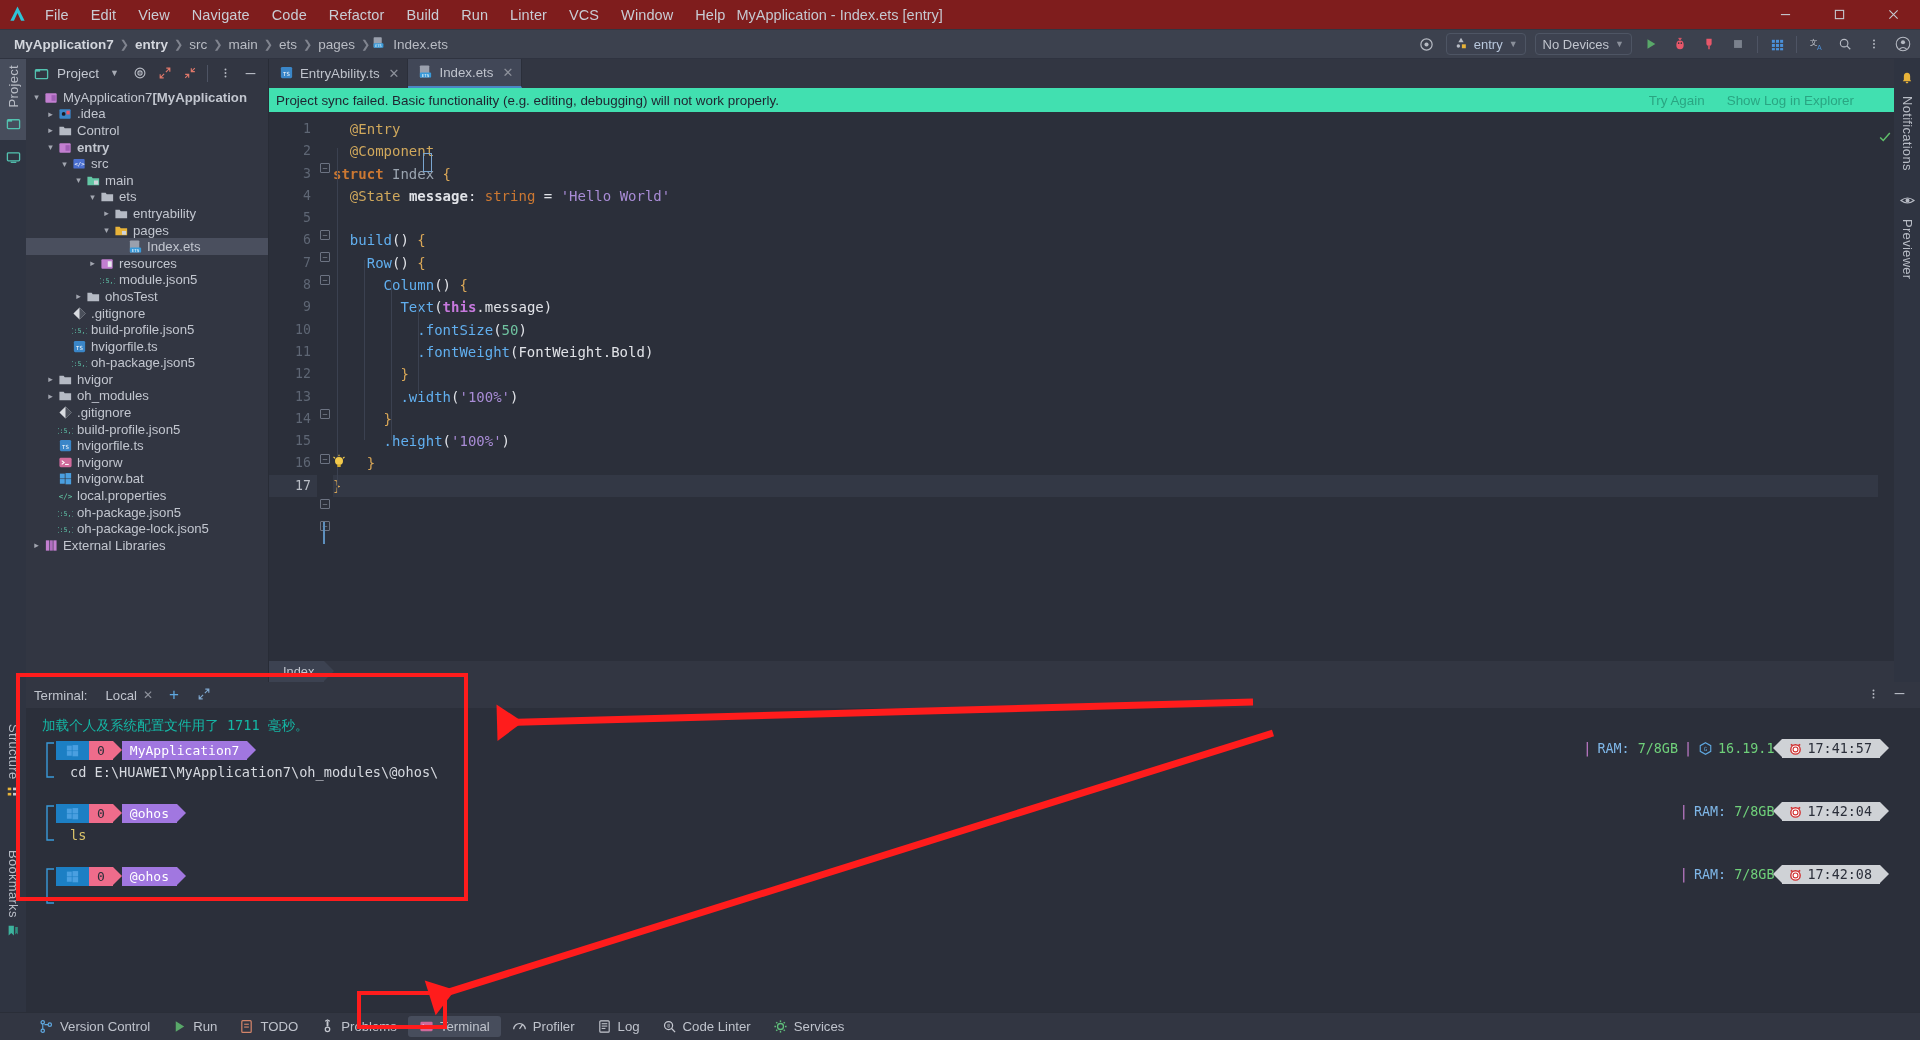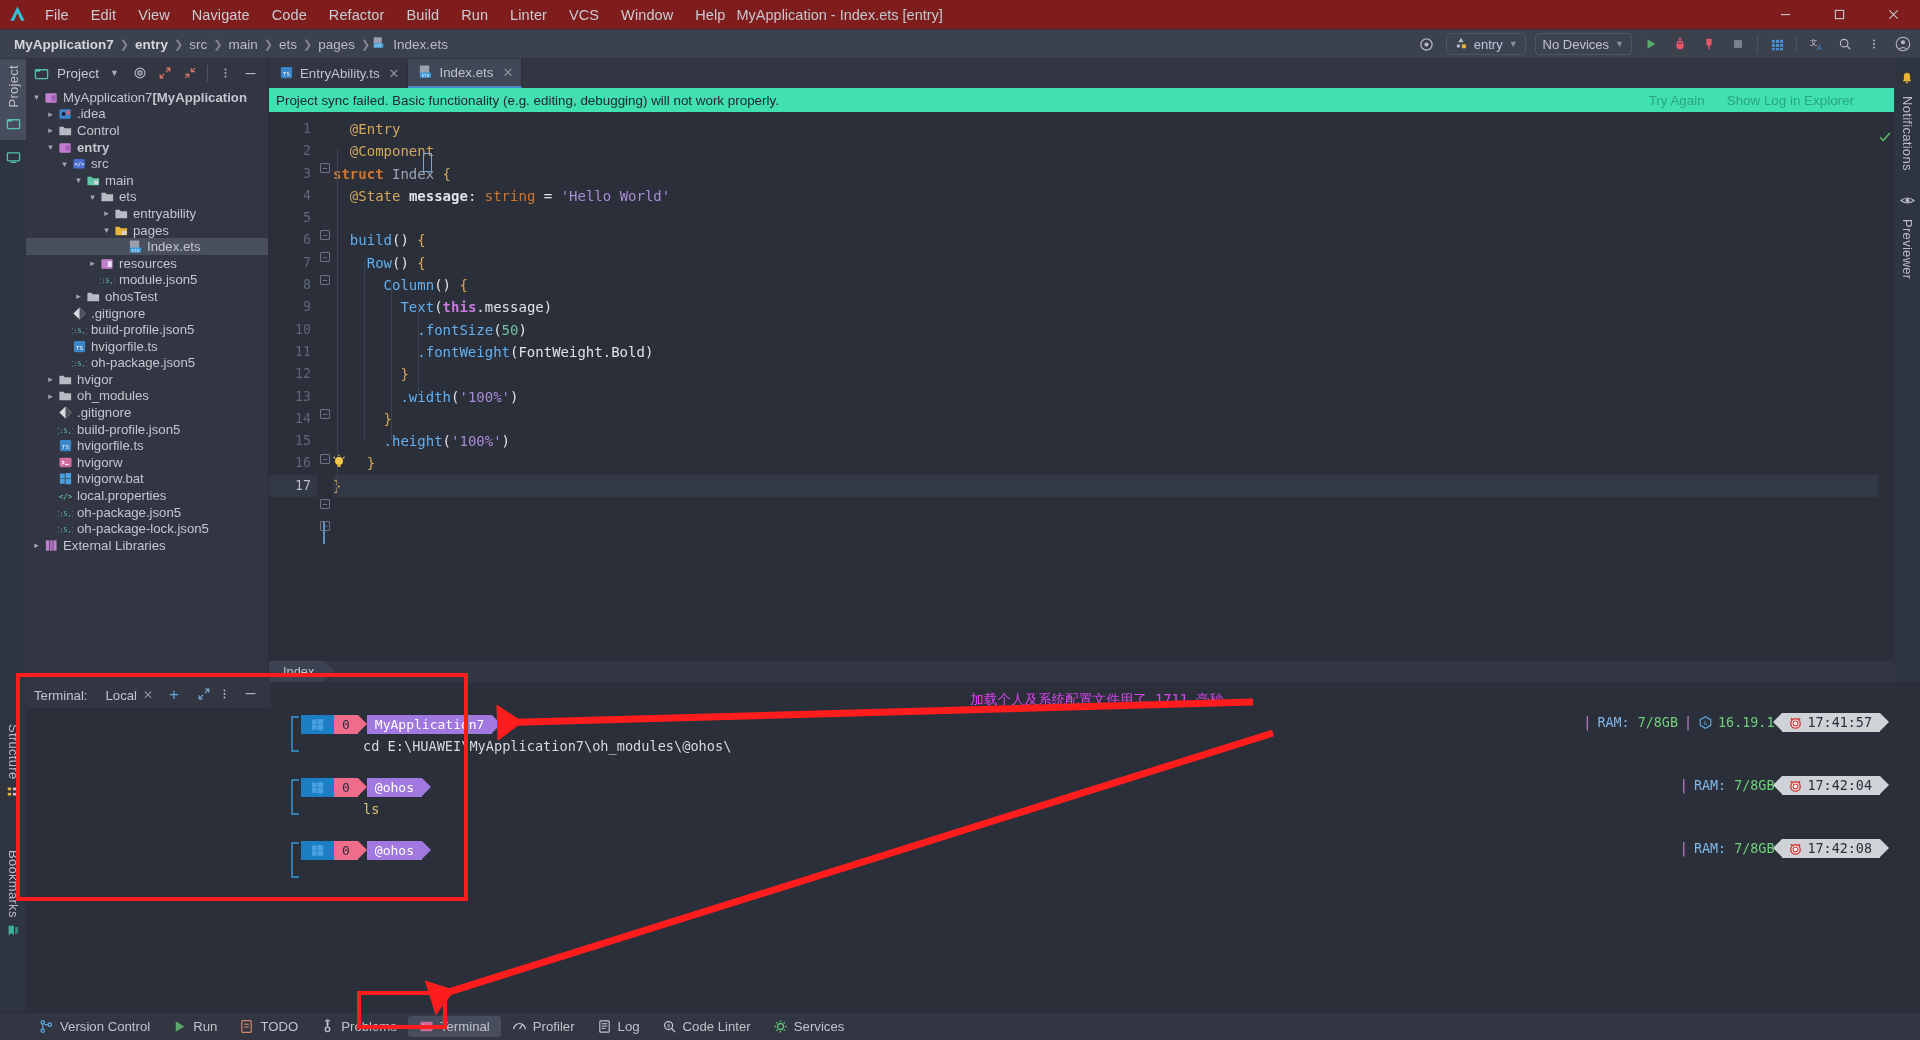--- a/index.html
+++ b/index.html
@@ -115,36 +115,36 @@
                   border-top:10.5px solid transparent; border-bottom:10.5px solid transparent;
                   border-left:10px solid #3c4251; }
 
   
   #right-strip{ width:26px; background:#2f3441; display:flex; flex-direction:column; align-items:center; }
 
   
   #terminal-wrap{ height:330px; display:flex; background:#2b2f3a; }
   #term-left-strip{ width:26px; background:#2f3441; display:flex; flex-direction:column;
                     align-items:center; justify-content:flex-start; }
-  #terminal{ flex:1; display:flex; flex-direction:row; min-width:0; }
+  #terminal{ flex:1; display:flex; flex-direction:column; min-width:0; }
   #term-head{ height:26px; background:#323642; display:flex; align-items:center; gap:8px;
               padding:0 8px; font-size:13.2px; color:#c0c4cd; }
   #term-head .t-right{ margin-left:auto; display:flex; align-items:center; gap:14px; padding-right:6px; }
   #term-body{ flex:1; background:#2b2f3a; position:relative; font-family:"DejaVu Sans Mono", monospace;
               font-size:13.6px; padding:6px 0 0 16px; overflow:hidden; }
-  .term-line{ color:#d946ef; height:22px; line-height:22px; white-space:pre;text-align:center; }
+  .term-line{ color:#14b8a6; height:22px; line-height:22px; white-space:pre; }
   .prompt-row{ display:flex; align-items:center; height:22px; margin-top:3px; }
   .pbracket{ width:14px; height:22px; position:relative; }
   .seg{ height:19px; display:flex; align-items:center; padding:0 8px; font-size:13px;
         color:#fff; position:relative; }
   .seg.os{ background:#1c7fc4; padding:0 9px; }
   .seg.code{ background:#ef6c8b; color:#2b2f3a; }
   .seg.path{ background:#a177e0; color:#ffffff; }
   .arrow-r{ width:0; height:0; border-top:9.5px solid transparent; border-bottom:9.5px solid transparent; }
-  .cmd-row{ display:flex; align-items:center; height:22px;gap:48px; }
+  .cmd-row{ display:flex; align-items:center; height:22px; }
   .elbow{ width:22px; height:22px; position:relative; margin-left:6px; }
   .cmd{ color:#d6d9df; font-size:13.6px; white-space:pre; }
   .cmd.y{ color:#d8c26a; }
   .rinfo{ position:absolute; right:0; display:flex; align-items:center; gap:0px;
           font-family:"DejaVu Sans Mono", monospace; font-size:13.4px; }
   .rbar{ color:#c77fd0; padding:0 6px; }
   .ram{ color:#7fb7e8; }
   .ramv{ color:#6fd07a; }
   .node{ color:#6fd07a; }
   .timechip{ background:#cfd2d6; color:#2b2f3a; height:19px; display:flex; align-items:center;

